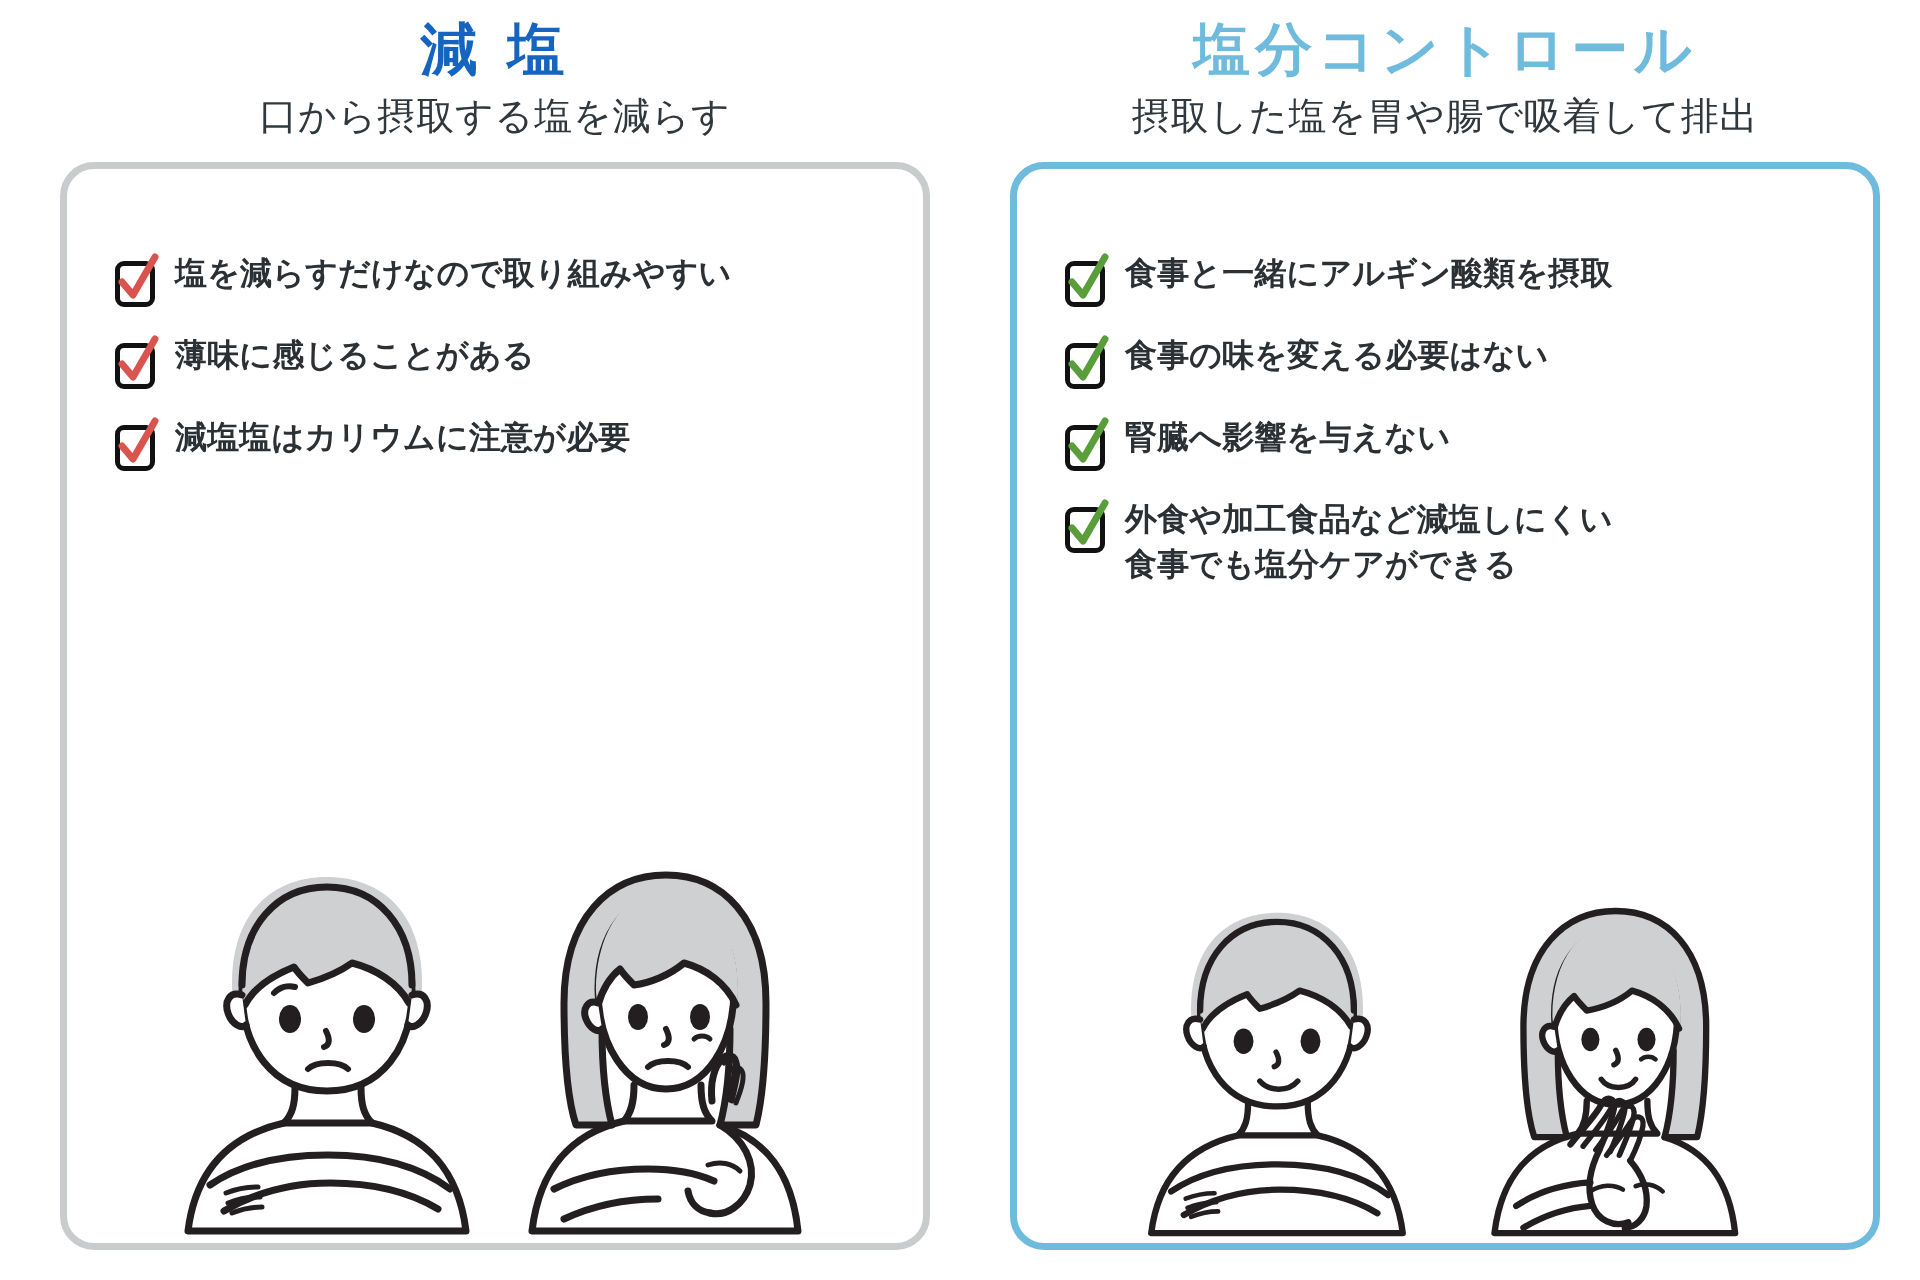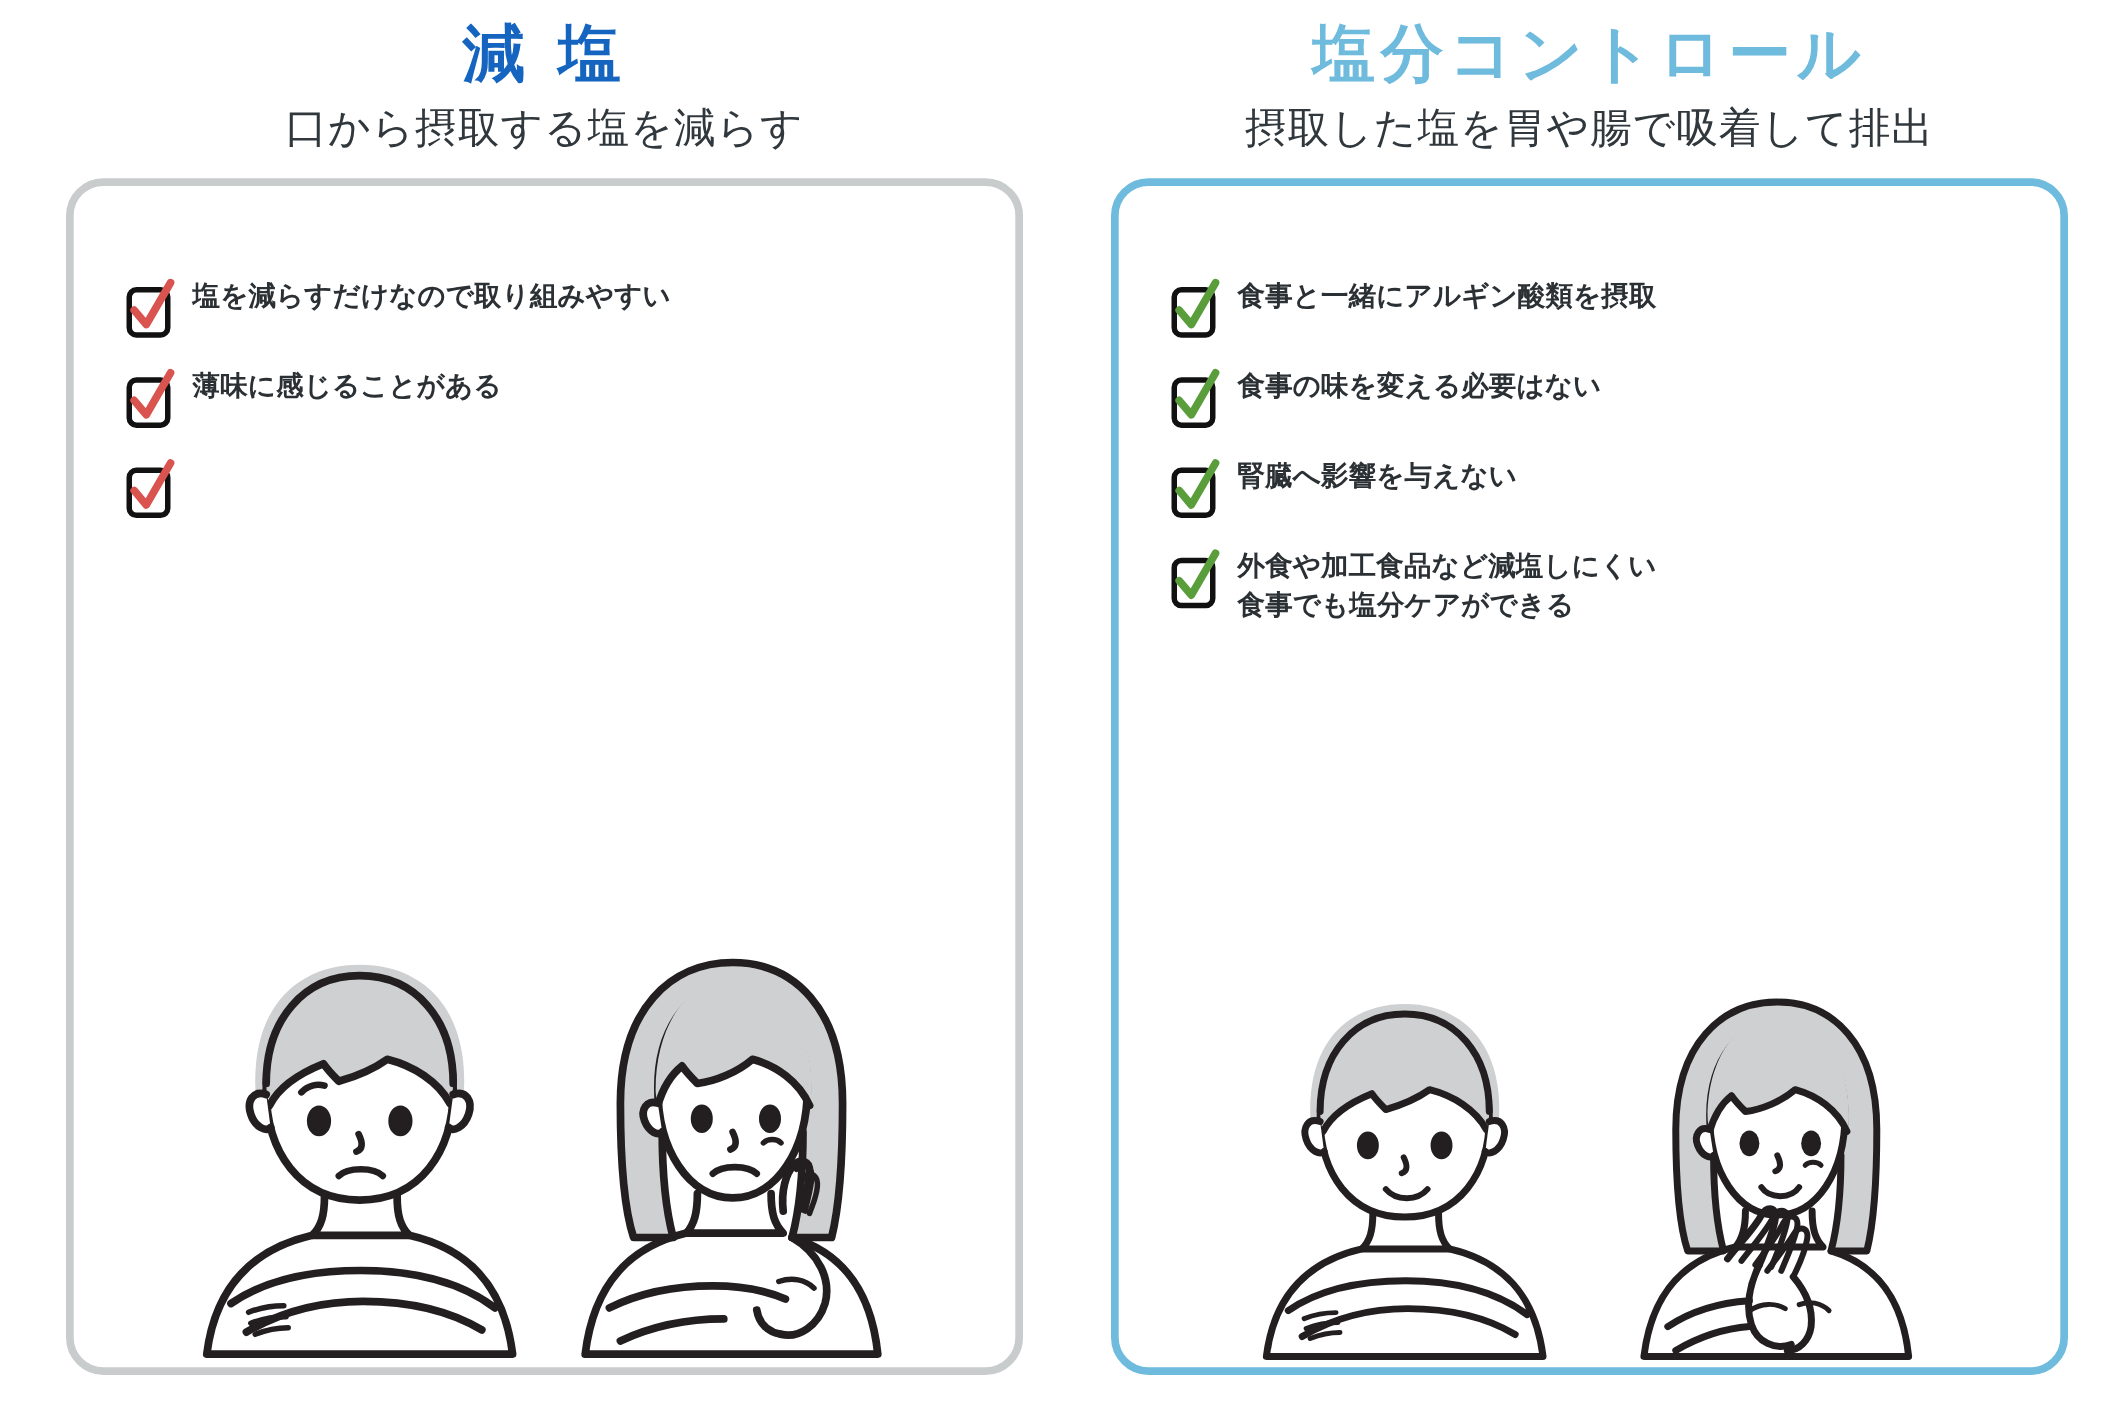--- a/index.html
+++ b/index.html
@@ -103,21 +103,21 @@
   .check-box svg {
     position: absolute;
     left: 0;
     top: 0;
     width: 46px;
     height: 52px;
     overflow: visible;
   }
 
   .check-text {
-    font-size: 25px;
+    font-size: 32px;
     font-weight: 700;
     color: #2b3034;
     line-height: 1.42;
     letter-spacing: 0.005em;
   }
   .check-text .line { display: block; white-space: nowrap; }
 
   
   .figures {
     flex: 1 1 auto;
@@ -173,20 +173,23 @@
               <span class="line">薄味に感じることがある</span>
             </span>
           </div>
 
           <div class="check-row">
             <span class="check-box">
               <span class="frame"></span>
               <svg viewBox="0 0 46 52" aria-hidden="true">
                 <path d="M9 27 L20 40 L42 2" fill="none" stroke="#d9534f" stroke-width="7" stroke-linecap="round" stroke-linejoin="round"></path>
               </svg>
+            </span>
+            <span class="check-text">
+              <span class="line">減塩塩はカリウムに注意が必要</span>
             </span>
           </div>
 
 
         </div>
 
         <div class="figures">
 
           <svg width="330" height="420" viewBox="0 0 330 420">
             <g fill="none" stroke="#231f20" stroke-width="7" stroke-linecap="round" stroke-linejoin="round">

